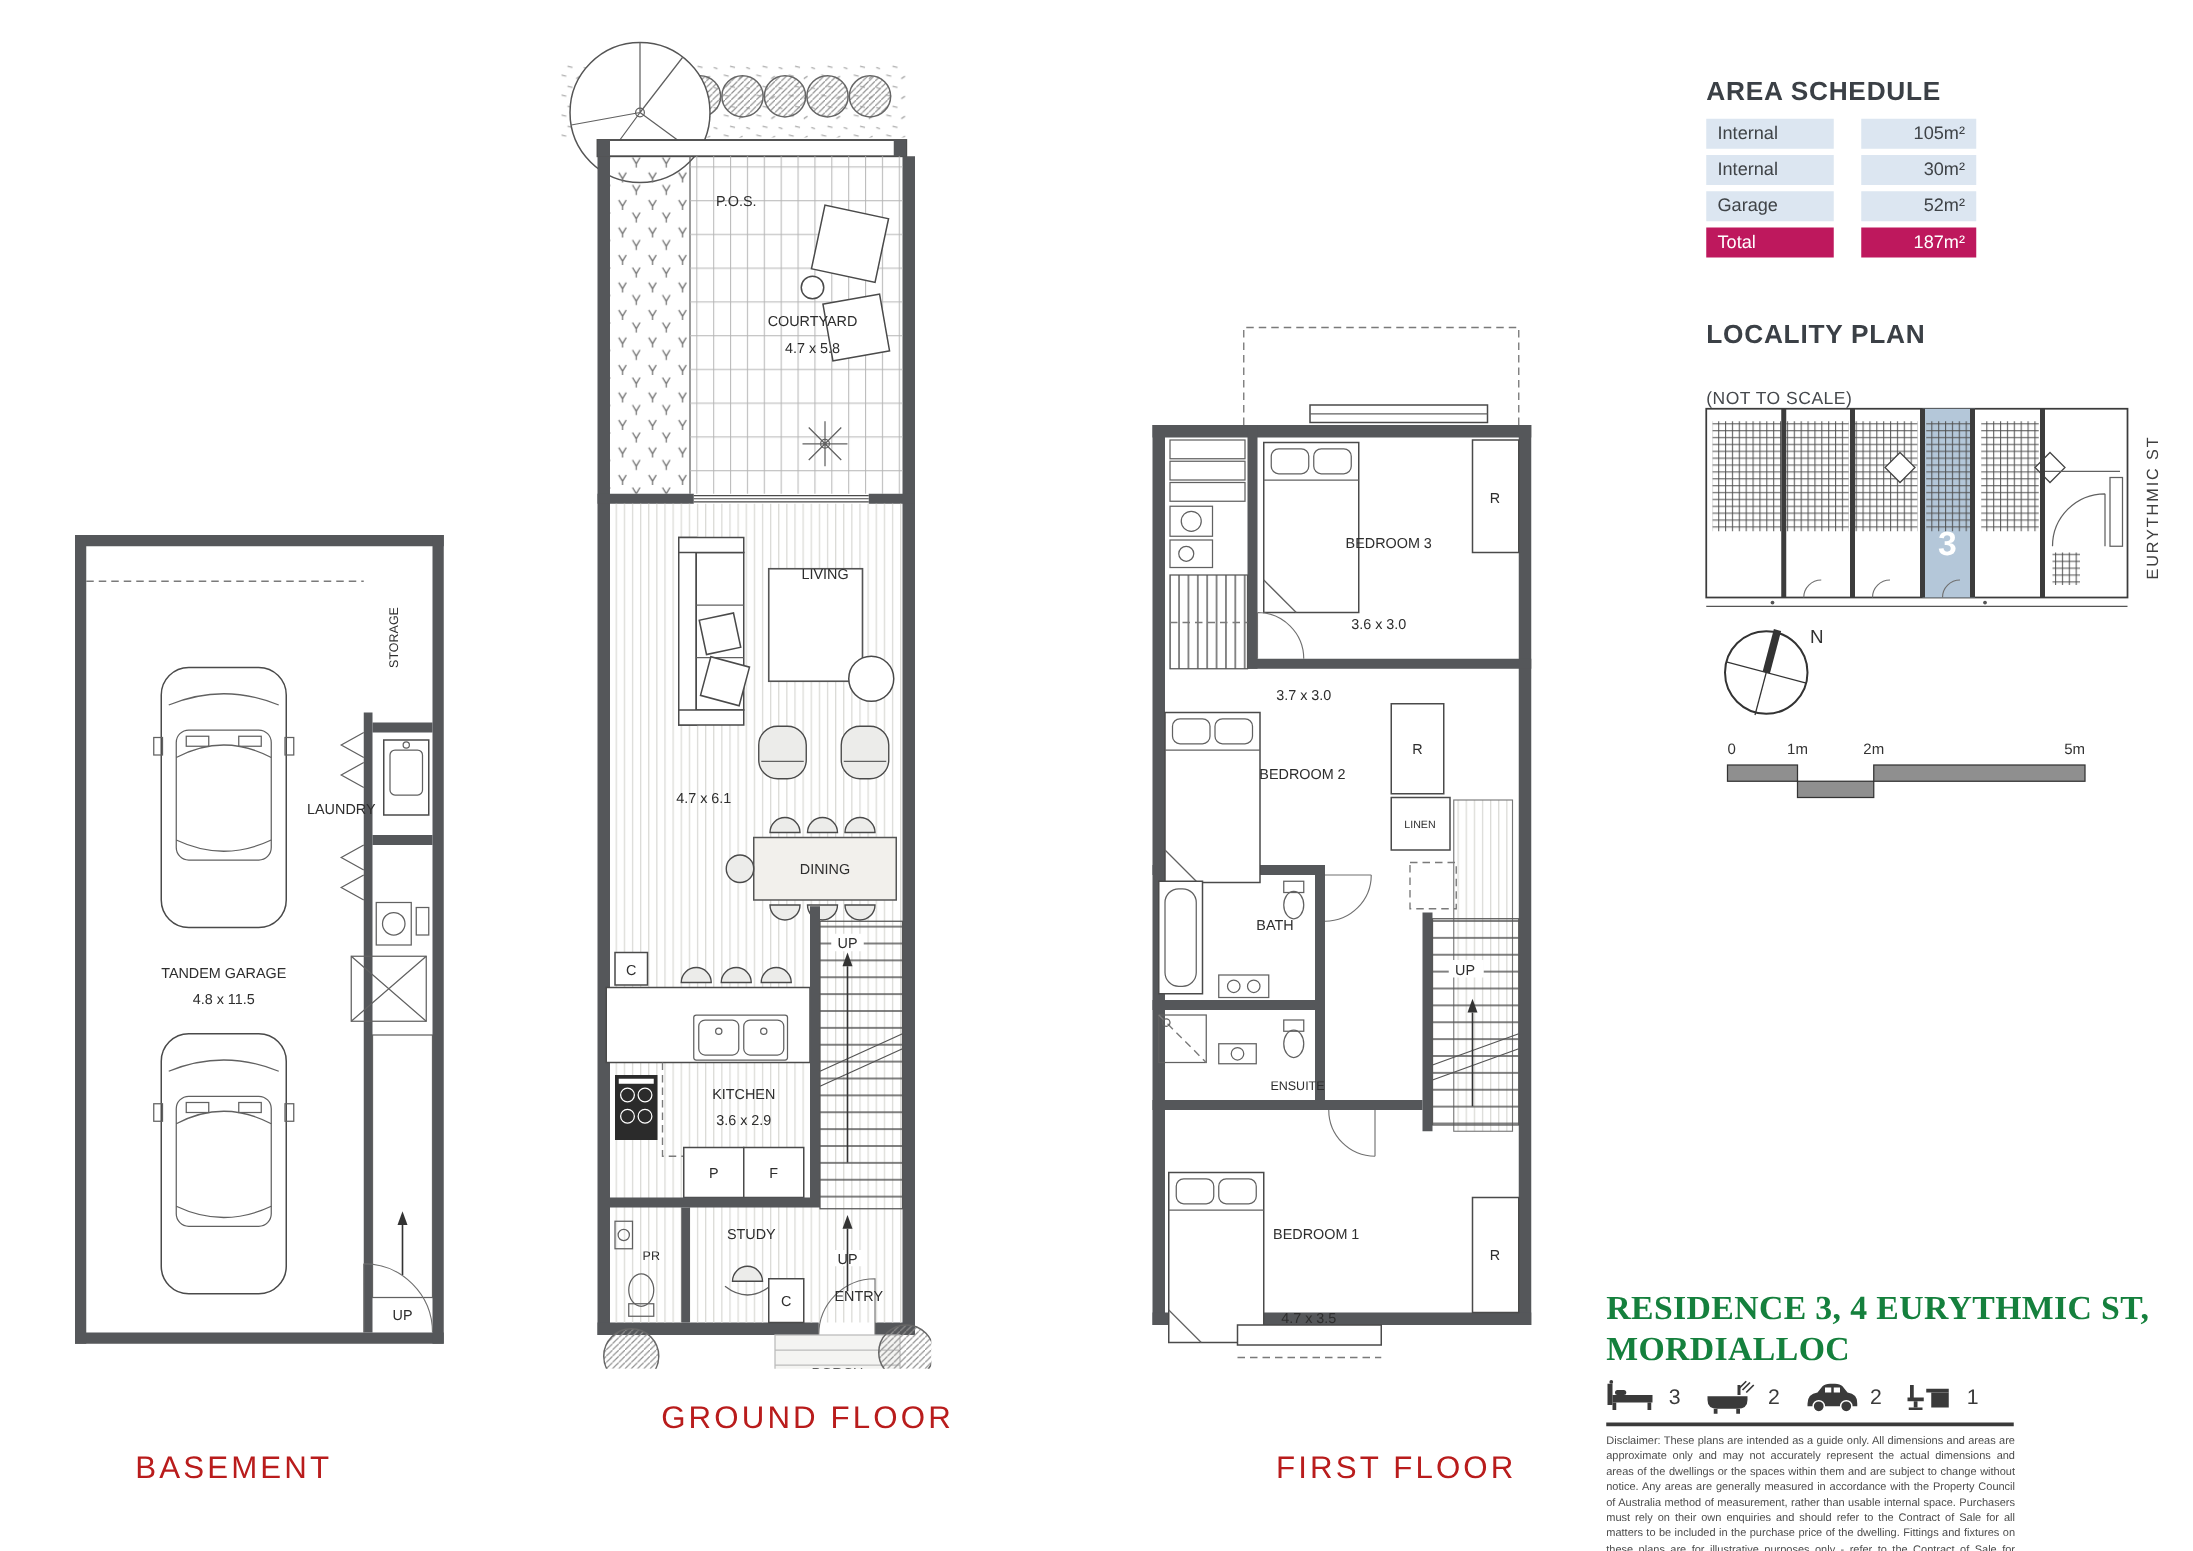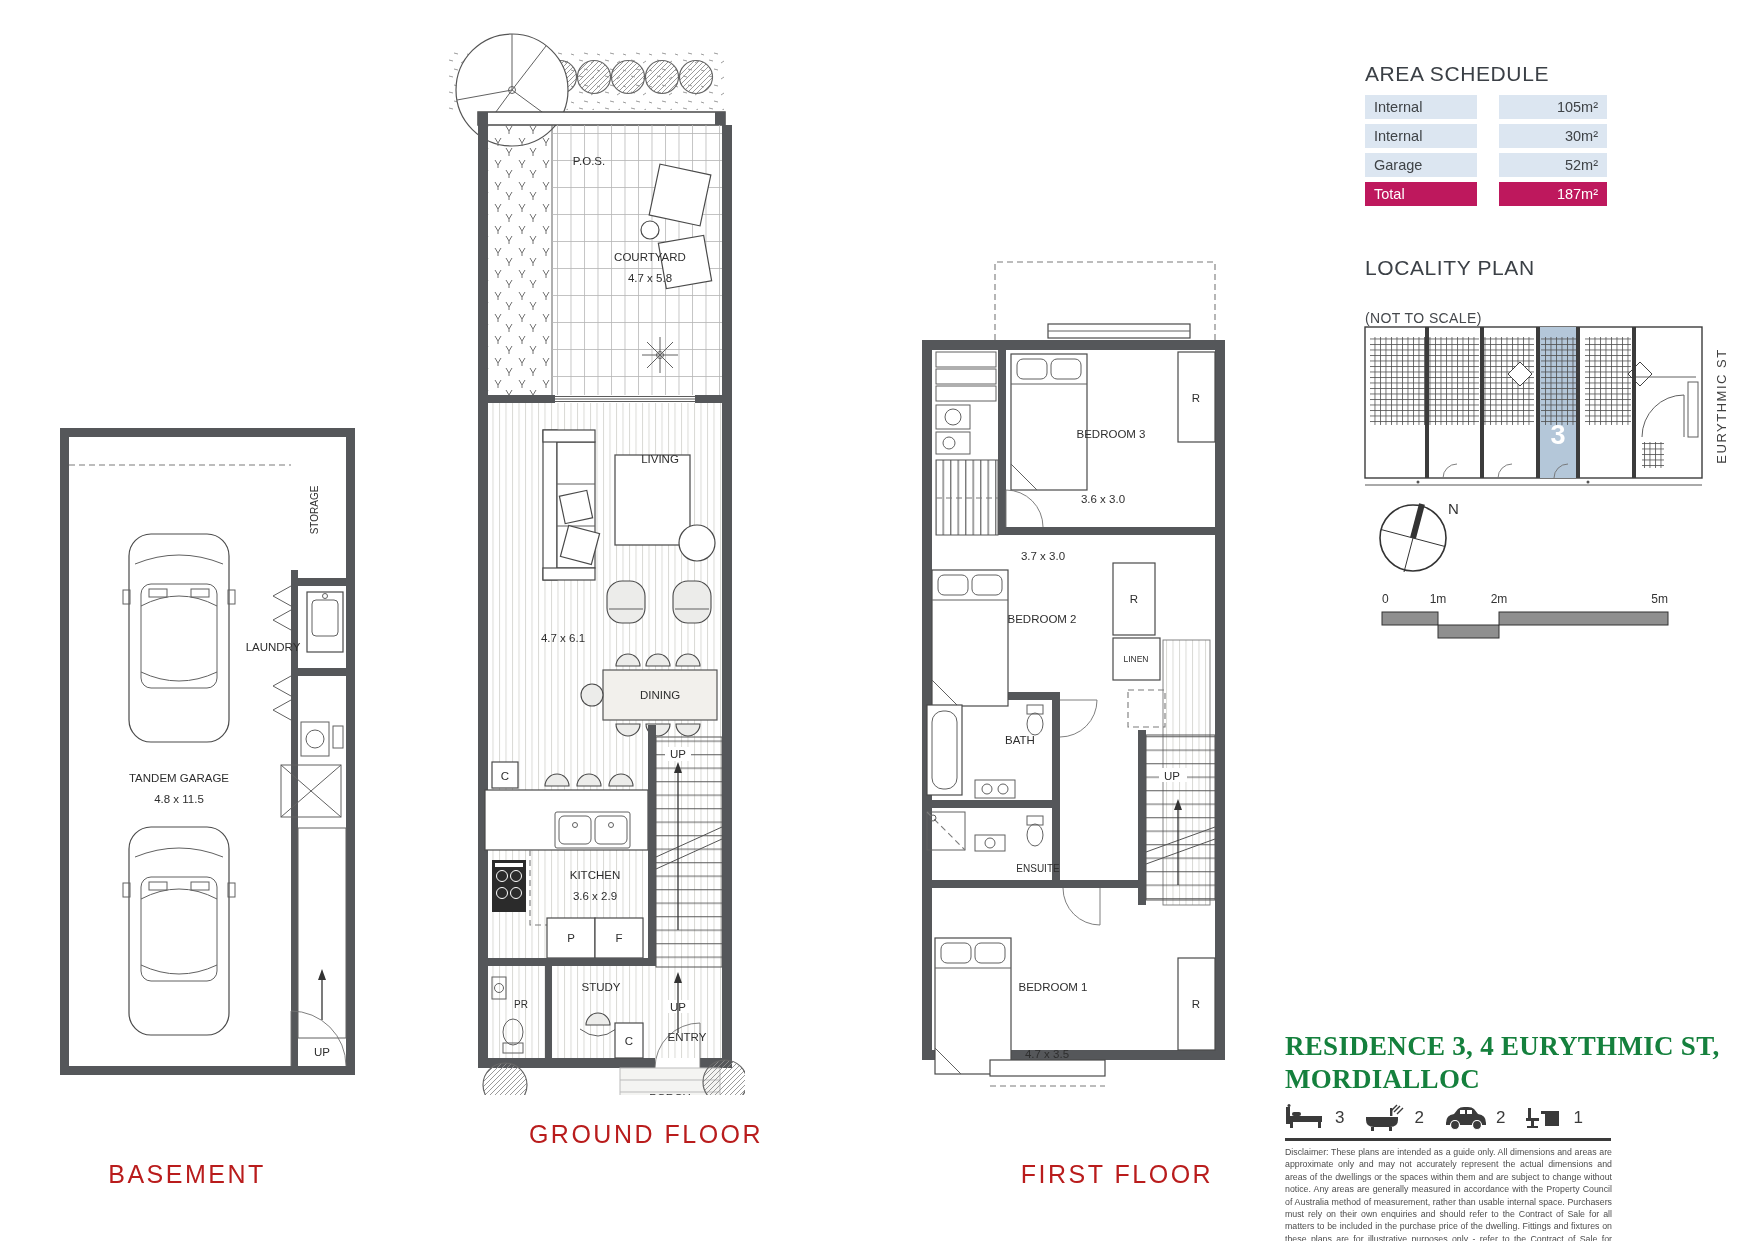--- a/index.html
+++ b/index.html
@@ -1,23 +1,23 @@
 <!DOCTYPE html>
 <html><head>
 <meta charset="utf-8">
 <style>
 *{margin:0;padding:0;box-sizing:border-box}
 body{background:#fff}
 .page{position:relative;width:1754px;height:1241px;background:#fff;font-family:"Liberation Sans",sans-serif;color:#3c3c3c;overflow:hidden}
 .abs{position:absolute}
-.sec-title{font-size:21px;font-weight:400;letter-spacing:.6px;color:#3b4046}
+.sec-title{font-size:21px;font-weight:700;letter-spacing:.6px;color:#3b4046}
 .sub{font-size:14px;letter-spacing:.4px;color:#45484c}
 .srow{display:flex;margin-top:5px}
-.srow .l{width:112px;height:24px;background:#dce6f1;font-size:14.5px;line-height:24px;padding-left:9px;color:#3f4347}
-.srow .v{width:108px;height:24px;background:#dce6f1;font-size:14.5px;line-height:24px;text-align:right;padding-right:9px;margin-left:22px;color:#3f4347}
+.srow .l{width:102px;height:24px;background:#dce6f1;font-size:14.5px;line-height:24px;padding-left:9px;color:#3f4347}
+.srow .v{width:92px;height:24px;background:#dce6f1;font-size:14.5px;line-height:24px;text-align:right;padding-right:9px;margin-left:22px;color:#3f4347}
 .srow.total .l,.srow.total .v{background:#be185d;color:#fff}
 .floor-title{font-size:25px;letter-spacing:2.5px;color:#b91c1c;transform:translateX(-50%);white-space:nowrap}
 .res-title{font-family:"Liberation Serif",serif;font-size:27px;font-weight:600;color:#15803d;line-height:33px;letter-spacing:.3px;white-space:nowrap}
 .features{display:flex;align-items:center}
 .features .cnt{font-size:17px;color:#3a3a3a;margin:0 18px 0 10px}
 .divider{height:3px;background:#3a3a3a}
 .disclaimer{width:327px;font-size:8.8px;line-height:12.4px;color:#4c4c4c;text-align:justify}
 svg text.lbl{font-family:"Liberation Sans",sans-serif;font-size:11.5px;fill:#2e2e2e;text-anchor:middle}
 svg text.sm{font-size:10px}
 svg text.xs{font-size:8.5px}

